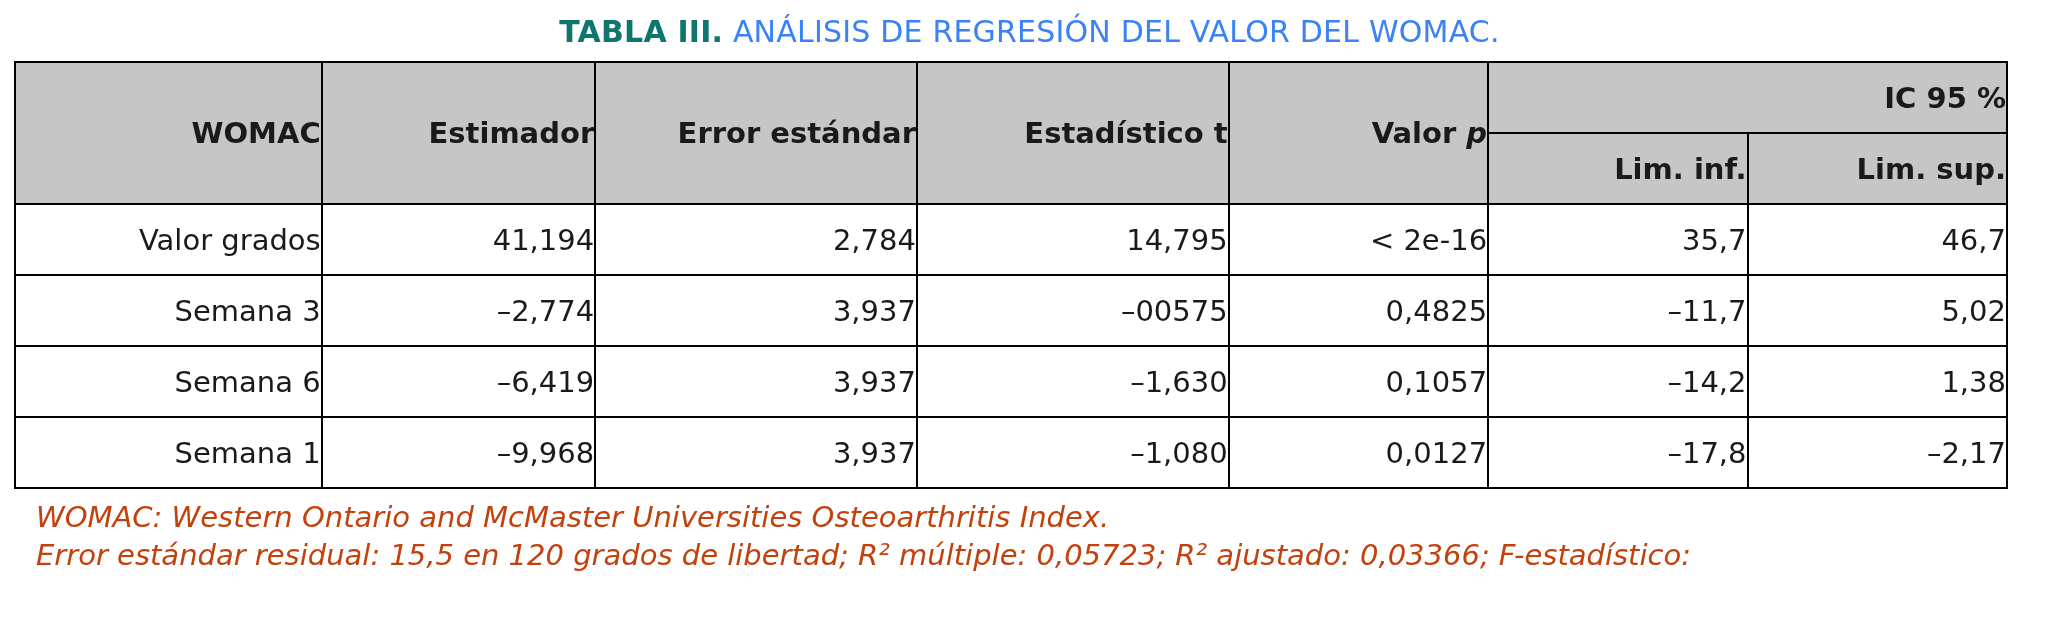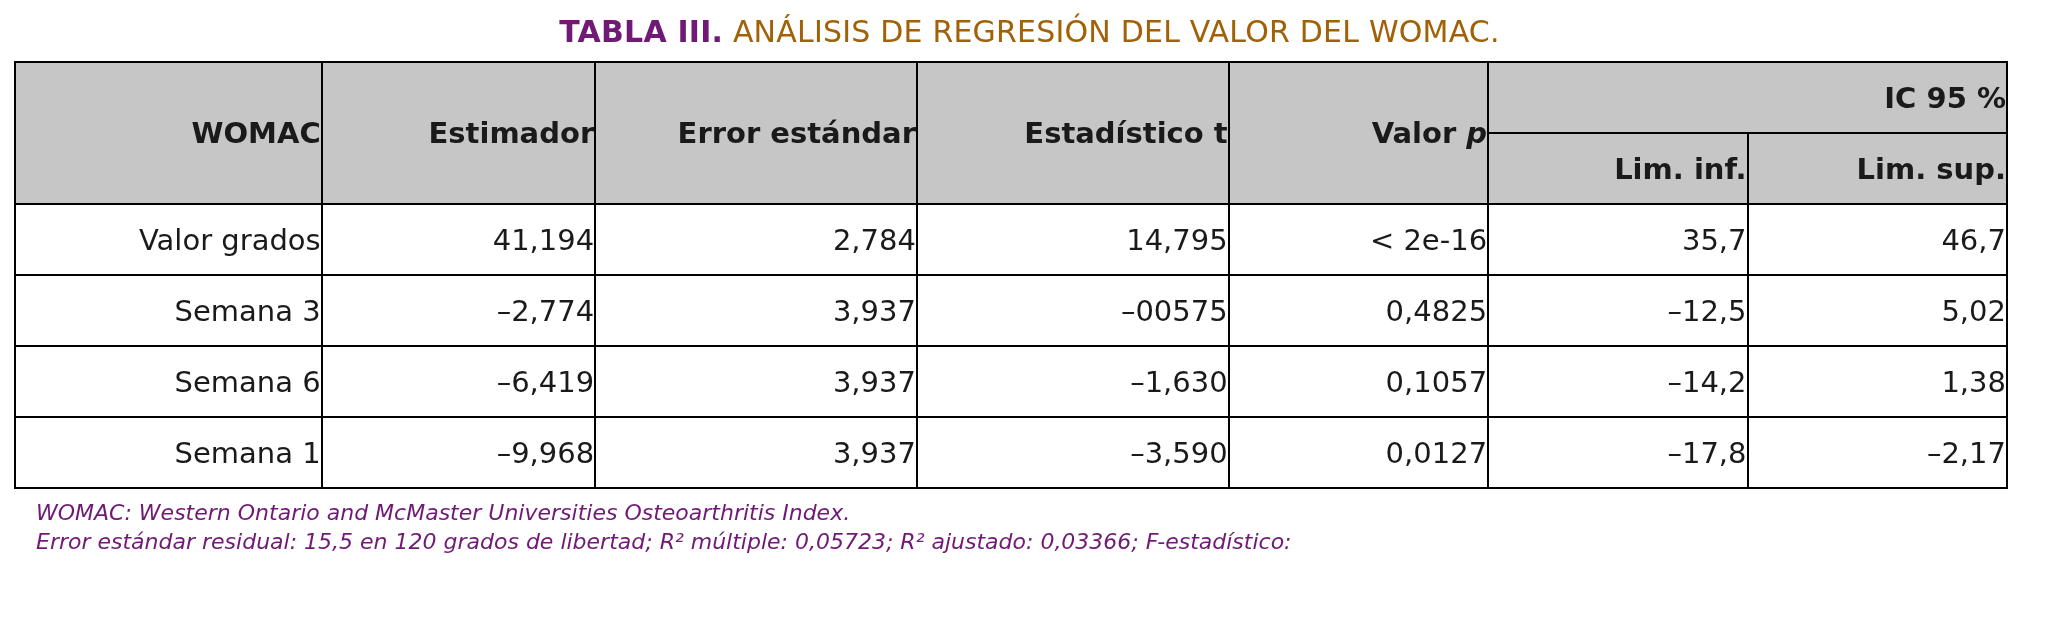--- a/index.html
+++ b/index.html
@@ -21,24 +21,24 @@
   }
   .caption {
     text-align: center;
     font-size: 30px;
     letter-spacing: 0.2px;
     padding: 14px 0 12px 0;
     white-space: nowrap;
   }
   .caption .cap-label {
     font-weight: bold;
-    color: #701a75;
+    color: #0f766e;
   }
   .caption .cap-text {
-    color: #a16207;
+    color: #3b82f6;
   }
   table.reg {
     border-collapse: collapse;
     table-layout: fixed;
     width: 1994px;
     margin: 0 0 0 14px;
     background: #ffffff;
   }
   table.reg th, table.reg td {
     border: 2px solid #000000;
@@ -64,24 +64,24 @@
   .col-womac   { width: 305px; }
   .col-est     { width: 272px; }
   .col-err     { width: 320px; }
   .col-stat    { width: 310px; }
   .col-p       { width: 258px; }
   .col-inf     { width: 258px; }
   .col-sup     { width: 258px; }
   .ital { font-style: italic; }
   .footnotes {
     margin: 10px 0 0 36px;
-    font-size: 22px;
+    font-size: 29px;
     font-style: italic;
     line-height: 1.30;
-    color: #701a75;
+    color: #c2410c;
     max-width: 1990px;
   }
   .footnotes div { white-space: nowrap; }
 </style>
 </head>
 <body>
 
 <div class="page">
 
   <div class="caption">
@@ -121,37 +121,37 @@
         <td>&lt; 2e-16</td>
         <td>35,7</td>
         <td>46,7</td>
       </tr>
       <tr>
         <td>Semana 3</td>
         <td>–2,774</td>
         <td>3,937</td>
         <td>–00575</td>
         <td>0,4825</td>
-        <td>–12,5</td>
+        <td>–11,7</td>
         <td>5,02</td>
       </tr>
       <tr>
         <td>Semana 6</td>
         <td>–6,419</td>
         <td>3,937</td>
         <td>–1,630</td>
         <td>0,1057</td>
         <td>–14,2</td>
         <td>1,38</td>
       </tr>
       <tr>
         <td>Semana 1</td>
         <td>–9,968</td>
         <td>3,937</td>
-        <td>–3,590</td>
+        <td>–1,080</td>
         <td>0,0127</td>
         <td>–17,8</td>
         <td>–2,17</td>
       </tr>
     </tbody>
   </table>
 
   <div class="footnotes">
     <div>WOMAC: Western Ontario and McMaster Universities Osteoarthritis Index.</div>
     <div>Error estándar residual: 15,5 en 120 grados de libertad; R² múltiple: 0,05723; R² ajustado: 0,03366; F-estadístico:</div>

